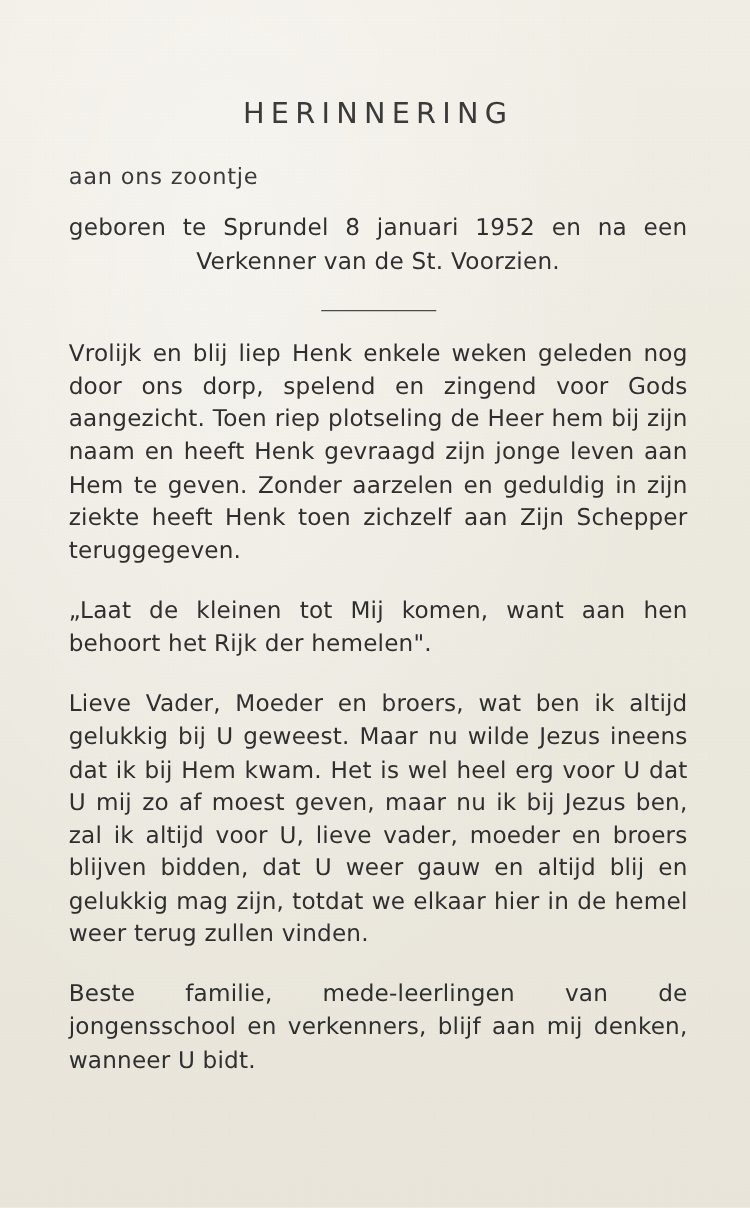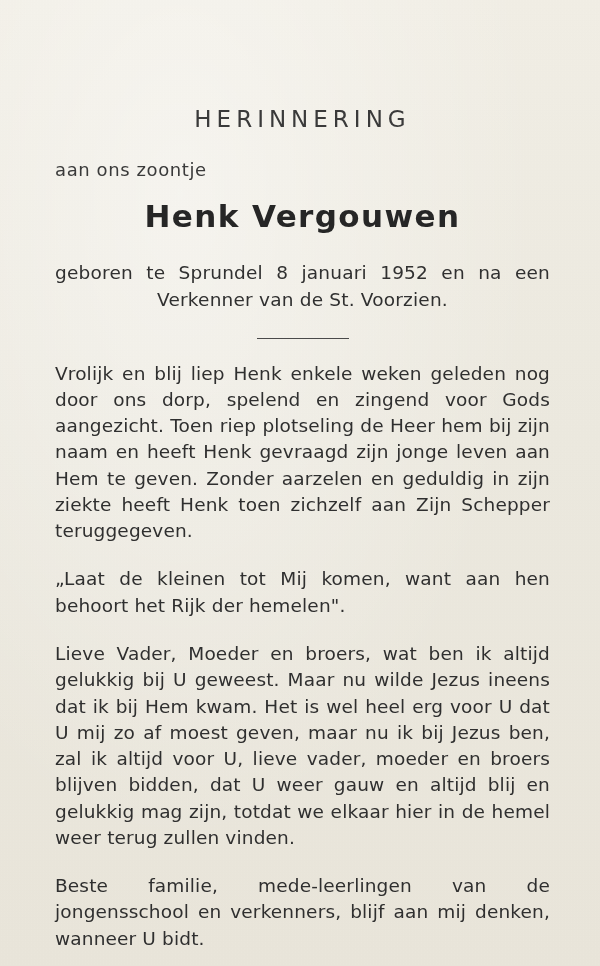--- a/index.html
+++ b/index.html
@@ -12,21 +12,21 @@
     background: #efece3;
     font-family: "DejaVu Sans", sans-serif;
     color: #2c2c2c;
     overflow: hidden;
   }
   .card {
     position: relative;
     width: 600px;
     height: 966px;
     box-sizing: border-box;
-    padding: 106px 50px 30px 55px;
+    padding: 78px 50px 30px 55px;
     background:
       radial-gradient(ellipse at 30% 20%, rgba(255,255,255,0.45) 0%, rgba(255,255,255,0) 60%),
       linear-gradient(180deg, #f1eee5 0%, #ece9df 45%, #e9e5da 100%);
   }
   .grain {
     position: absolute;
     inset: 0;
     pointer-events: none;
     opacity: 0.35;
     background-image:
@@ -95,21 +95,20 @@
 </style>
 </head>
 <body>
 
 <div class="card">
   <div class="grain"></div>
   <div class="content">
 
     <h1 class="title">HERINNERING</h1>
     <div class="subtitle">aan ons zoontje</div>
-    <div class="name">Henk Vergouwen</div>
 
     <div class="bio">
       <span class="line just">geboren te Sprundel 8 januari 1952 en na een</span>
       <span class="line">Verkenner van de St. Voorzien.</span>
     </div>
 
     <div class="divider"></div>
 
     <p class="para">Vrolijk en blij liep Henk enkele weken geleden nog door ons dorp, spelend en zingend voor Gods aangezicht. Toen riep plotseling de Heer hem bij zijn naam en heeft Henk gevraagd zijn jonge leven aan Hem te geven. Zonder aarzelen en geduldig in zijn ziekte heeft Henk toen zichzelf aan Zijn Schepper teruggegeven.</p>
     <p class="para">„Laat de kleinen tot Mij komen, want aan hen behoort het Rijk der hemelen".</p>

